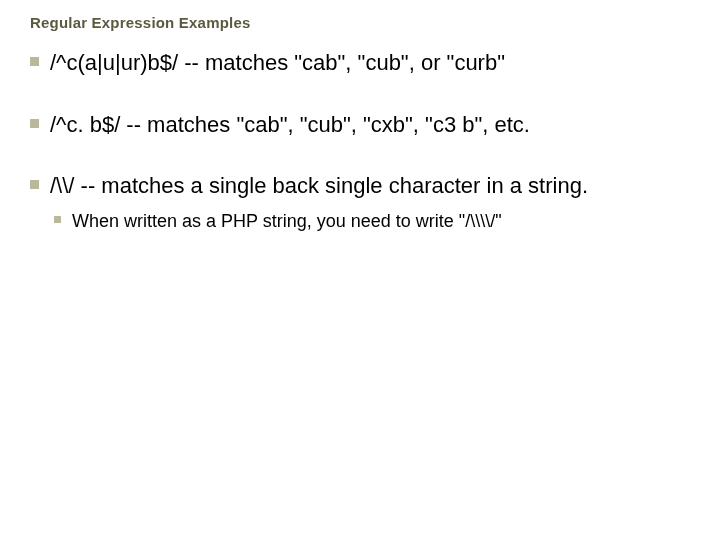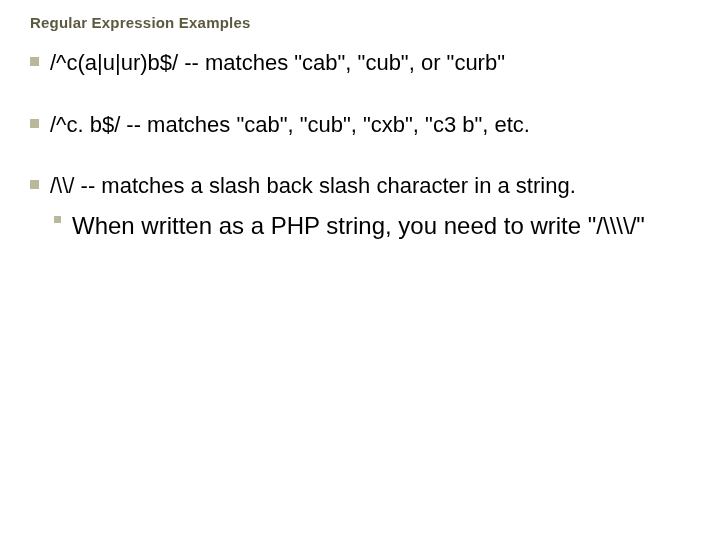--- a/index.html
+++ b/index.html
@@ -46,21 +46,21 @@
     background: #b9b89b;
   }
   ul.lvl2 {
     list-style: none;
     margin: 10px 0 0 0;
     padding: 0;
   }
   ul.lvl2 > li {
     position: relative;
     padding-left: 22px;
-    font-size: 24px;
+    font-size: 18px;
     line-height: 1.3;
     margin-top: 6px;
   }
   ul.lvl2 > li::before {
     content: "";
     position: absolute;
     left: 4px;
     top: 6px;
     width: 7px;
     height: 7px;
@@ -74,21 +74,21 @@
   <div class="title">Regular Expression Examples</div>
 
   <ul class="lvl1">
     <li>
       <span>/^c(a|u|ur)b$/ -- matches "cab", "cub", or "curb"</span>
     </li>
     <li>
       <span>/^c. b$/ -- matches "cab", "cub", "cxb", "c3 b", etc.</span>
     </li>
     <li>
-      <span>/\\/ -- matches a slash back slash character in a string.</span>
+      <span>/\\/ -- matches a single back single character in a string.</span>
       <ul class="lvl2">
         <li>
           <span>When written as a PHP string, you need to write "/\\\\/"</span>
         </li>
       </ul>
     </li>
   </ul>
 </div>
 
 </body></html>

